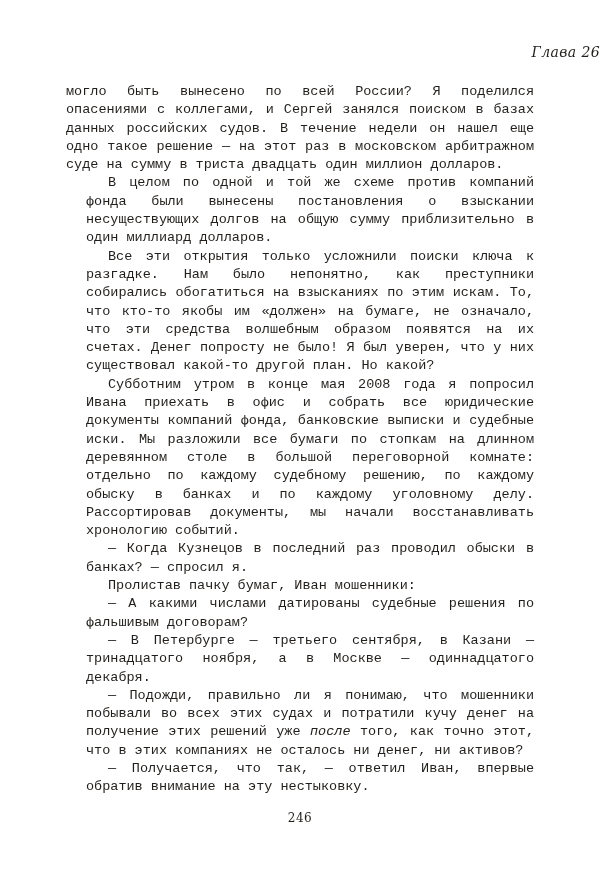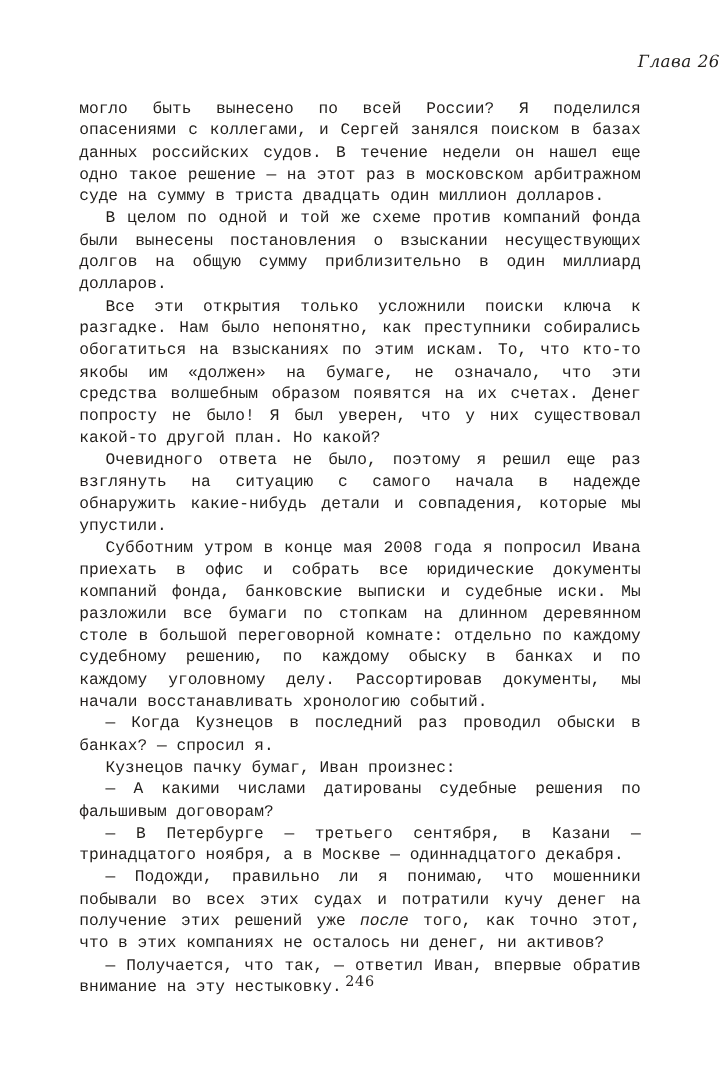--- a/index.html
+++ b/index.html
@@ -38,20 +38,21 @@
     font-family: Liberation Mono, monospace;
     -webkit-hyphens: auto;
   }
   .para {
     margin: 0;
     padding: 0;
     text-indent: 0;
   }
   .para.indent {
     text-indent: 22px;
+    margin-left: 20px;
   }
   .italic {
     font-style: italic;
   }
   .page-number {
     position: absolute;
     top: 811px;
     left: 0;
     width: 100%;
     text-align: center;
@@ -62,24 +63,23 @@
 </head>
 <body>
 
 <div class="page">
   <div class="chapter-header">Глава 26</div>
 
   <div class="body-text" id="body-text">
       <p class="para"><span class="">могло быть вынесено по всей России? Я поделился опасениями с коллегами, и Сергей занялся поиском в базах данных российских судов. В течение недели он нашел еще одно такое решение — на этот раз в московском арбитражном суде на сумму в триста двадцать один миллион долларов.</span></p>
       <p class="para indent"><span class="">В целом по одной и той же схеме против компаний фонда были вынесены постановления о взыскании несуществующих долгов на общую сумму приблизительно в один миллиард долларов.</span></p>
       <p class="para indent"><span class="">Все эти открытия только усложнили поиски ключа к разгадке. Нам было непонятно, как преступники собирались обогатиться на взысканиях по этим искам. То, что кто-то якобы им «должен» на бумаге, не означало, что эти средства волшебным образом появятся на их счетах. Денег попросту не было! Я был уверен, что у них существовал какой-то другой план. Но какой?</span></p>
-      <p class="para indent"><span class="">Очевидного ответа не было, поэтому я решил еще раз взглянуть на ситуацию с самого начала в надежде обнаружить какие-нибудь детали и совпадения, которые мы упустили.</span></p>
       <p class="para indent"><span class="">Субботним утром в конце мая 2008 года я попросил Ивана приехать в офис и собрать все юридические документы компаний фонда, банковские выписки и судебные иски. Мы разложили все бумаги по стопкам на длинном деревянном столе в большой переговорной комнате: отдельно по каждому судебному решению, по каждому обыску в банках и по каждому уголовному делу. Рассортировав документы, мы начали восстанавливать хронологию событий.</span></p>
       <p class="para indent"><span class="">— Когда Кузнецов в последний раз проводил обыски в банках? — спросил я.</span></p>
-      <p class="para indent"><span class="">Кузнецов пачку бумаг, Иван произнес:</span></p>
+      <p class="para indent"><span class="">Пролистав пачку бумаг, Иван мошенники:</span></p>
       <p class="para indent"><span class="">— А какими числами датированы судебные решения по фальшивым договорам?</span></p>
       <p class="para indent"><span class="">— В Петербурге — третьего сентября, в Казани — тринадцатого ноября, а в Москве — одиннадцатого декабря.</span></p>
       <p class="para indent"><span class="">— Подожди, правильно ли я понимаю, что мошенники побывали во всех этих судах и потратили кучу денег на получение этих решений уже </span><span class="italic">после</span><span class=""> того, как точно этот, что в этих компаниях не осталось ни денег, ни активов?</span></p>
       <p class="para indent"><span class="">— Получается, что так, — ответил Иван, впервые обратив внимание на эту нестыковку.</span></p>
     </div>
 
   <div class="page-number">246</div>
 </div>
 
 </body></html>

